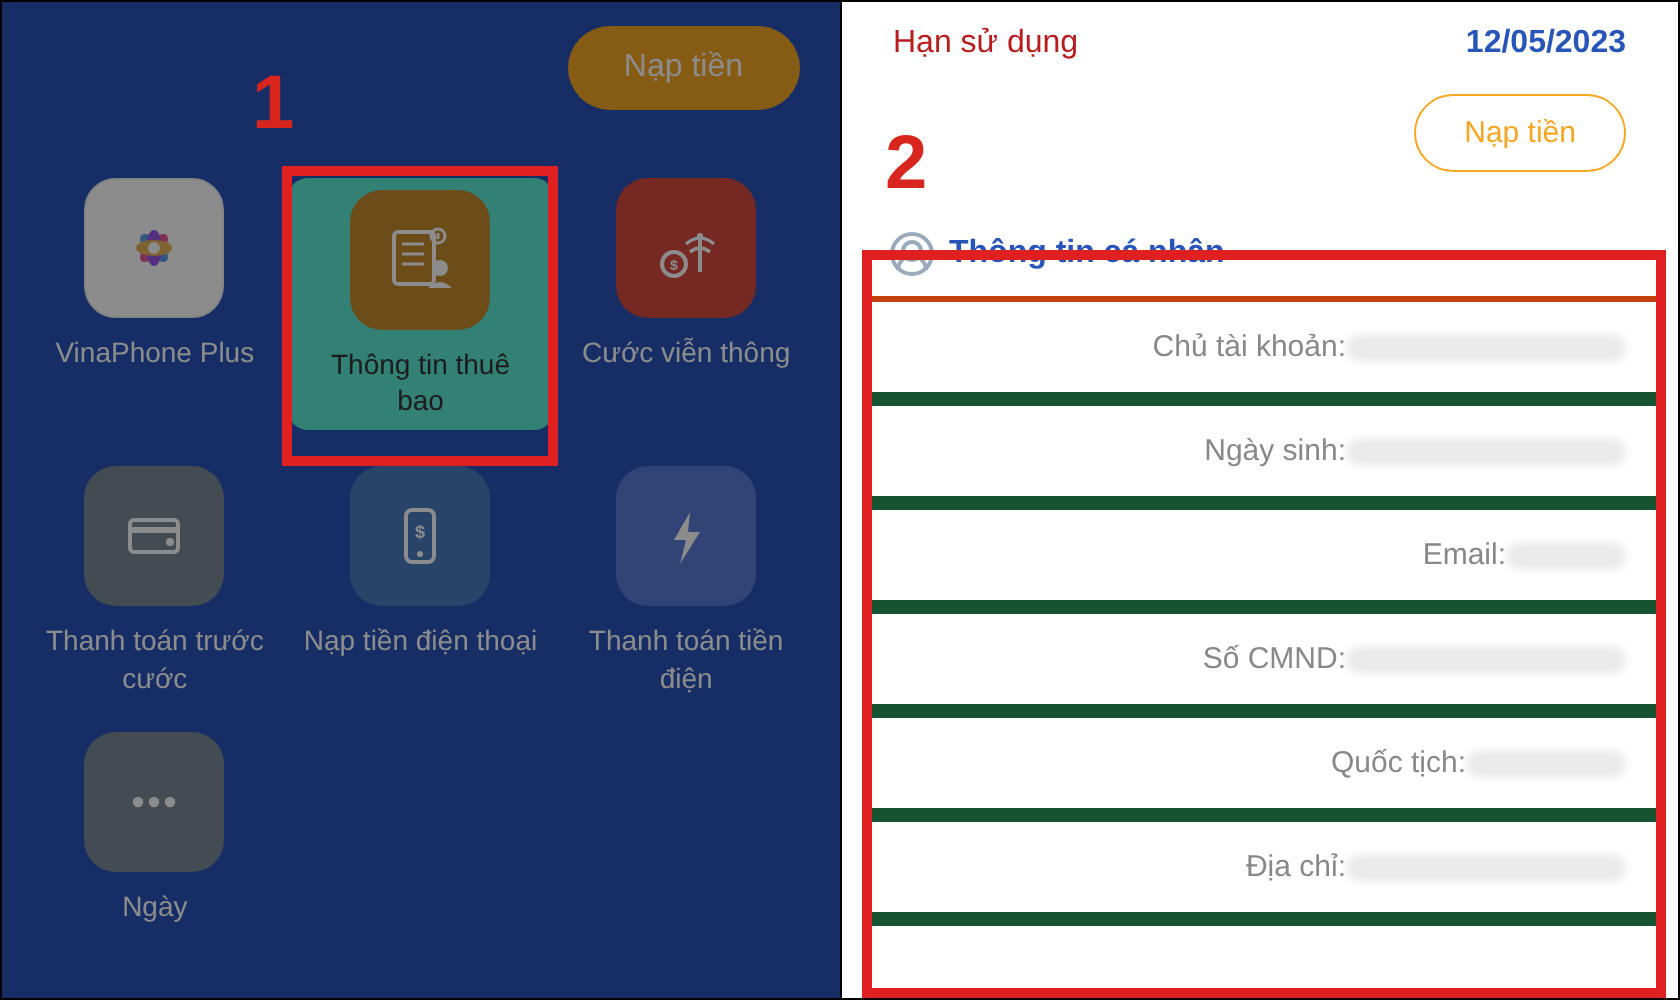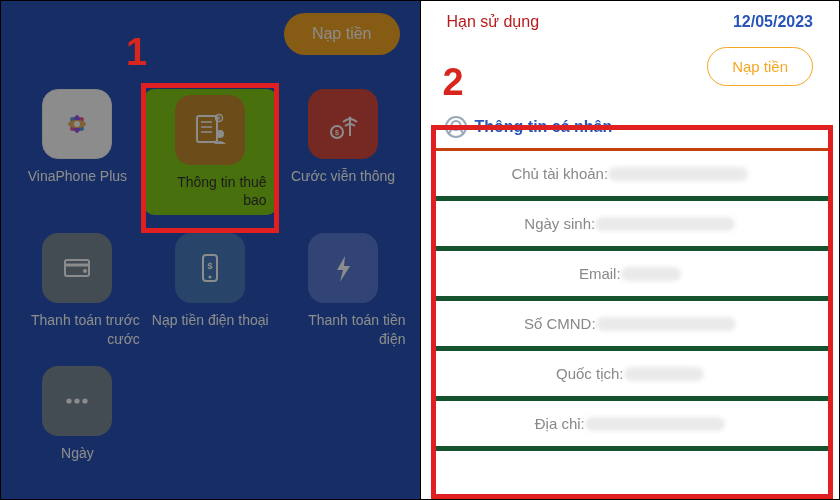--- a/index.html
+++ b/index.html
@@ -15,26 +15,26 @@
 
 .topup-btn { position: absolute; top: 12px; right: 20px; background: #f5a623; color: #fff; border: none; border-radius: 22px; padding: 12px 28px; font-size: 16px; z-index: 1; }
 
 
 .step-num { position: absolute; font-size: 38px; font-weight: 700; color: #d8261f; z-index: 5; }
 .step-1 { top: 30px; left: 125px; }
 .step-2 { top: 60px; left: 22px; }
 
 
 .icon-grid { position: absolute; top: 88px; left: 0; right: 0; display: grid; grid-template-columns: repeat(3, 1fr); gap: 18px 0; padding: 0 10px; z-index: 1; }
-.grid-item { display: flex; flex-direction: column; align-items: center; text-align: right; color: #fff; }
+.grid-item { display: flex; flex-direction: column; align-items: center; text-align: center; color: #fff; }
 .grid-icon { width: 70px; height: 70px; border-radius: 16px; display: flex; align-items: center; justify-content: center; margin-bottom: 8px; }
 .grid-label { font-size: 14px; line-height: 1.3; color: #fff; padding: 0 4px;}
 
 
-.grid-item.highlighted { background: #84cc16; border-radius: 10px; padding: 6px; position: relative; z-index: 10; }
+.grid-item.highlighted { background: #5eead4; border-radius: 10px; padding: 6px; position: relative; z-index: 10; }
 .grid-item.highlighted .grid-label { color: #333; }
 .hl-outline { position: absolute; border: 5px solid #e02020; top: 82px; left: 140px; width: 138px; height: 150px; z-index: 11; pointer-events: none;}
 
 
 .ic-plus { background: #fff; border: 1px solid #eee; }
 .ic-sub { background: #c58a2e; }
 .ic-qr { background: #6a7a8c; }
 .ic-telecom { background: #d74b3f; }
 .ic-prepay { background: #7a8a96; }
 .ic-topup { background: #4a7dc0; }
@@ -52,21 +52,21 @@
 
 
 .info-panel { margin: 0 10px 10px 10px; background: #fff; border-radius: 4px; position: relative; }
 .info-outline { position: absolute; border: 5px solid #e02020; top: 124px; left: 10px; right: 6px; bottom: 0px; z-index: 4; pointer-events: none;}
 .info-header { display: flex; align-items: center; padding: 14px 14px 10px; gap: 8px; border-bottom: 3px solid #c2410c; }
 .info-header-title { color: #2855b8; font-weight: 600; font-size: 16px; }
 .avatar-ic { width: 22px; height: 22px; border: 2px solid #9ab; border-radius: 50%; position: relative; }
 .avatar-ic::before { content: ""; position: absolute; width: 7px; height: 7px; border: 2px solid #9ab; border-radius: 50%; top: 2px; left: 50%; transform: translateX(-50%); }
 .avatar-ic::after { content: ""; position: absolute; width: 12px; height: 6px; border: 2px solid #9ab; border-bottom: none; border-radius: 8px 8px 0 0; bottom: 1px; left: 50%; transform: translateX(-50%); }
 
-.info-row { display: flex; justify-content: center; align-items: center; padding: 14px 16px; border-bottom: 5px solid #14532d; font-size: 15px; }
+.info-row { display: flex; justify-content: flex-end; align-items: center; padding: 14px 16px; border-bottom: 7px solid #14532d; font-size: 15px; }
 .info-label { color: #888; }
 .info-value { width: 140px; height: 14px; background: #eaeaea; border-radius: 7px; filter: blur(2px); }
 
 
 svg { display: block; }
 </style>
 </head>
 <body>
 
 <div class="container">

